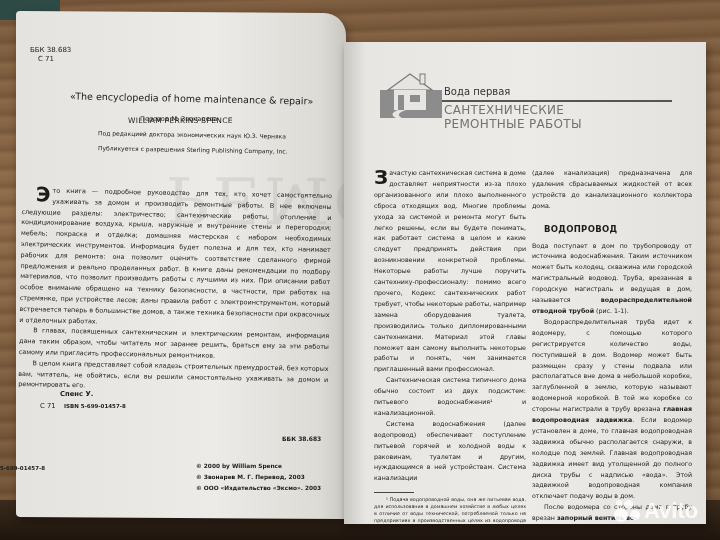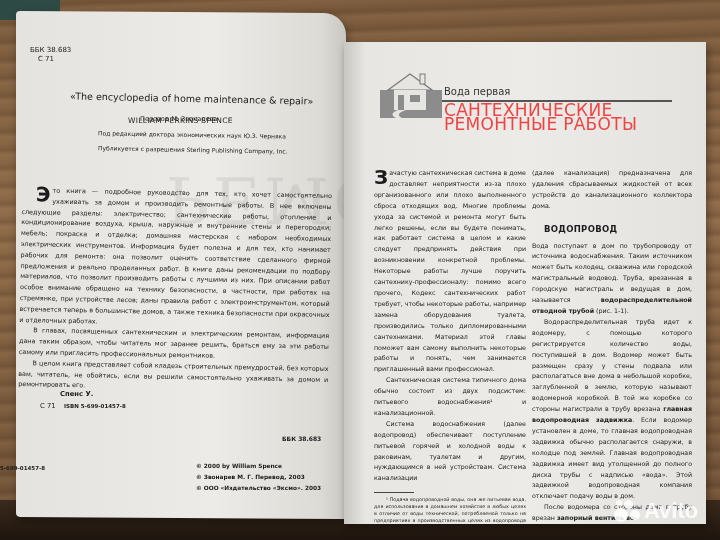--- a/index.html
+++ b/index.html
@@ -61,21 +61,21 @@
   .biblio .isbn { font-size: 5.5px; font-weight: bold; margin-left: 24px; margin-top: 2px; }
   .bbk-bottom { left: 282px; top: 435px; font-size: 6px; font-weight: bold; }
   .isbn-side { left: 0px; top: 465px; font-size: 5.5px; font-weight: bold; }
   .copyright { position: absolute; left: 196px; top: 461px; font-size: 5.8px; font-weight: bold; line-height: 11px; }
 
   
   .chapter-head { position: absolute; left: 380px; top: 68px; width: 300px; height: 62px; }
   .house-icon { position: absolute; left: 0; top: 0; width: 64px; height: 52px; }
   .chapter-label { position: absolute; left: 64px; top: 18px; font-size: 10px; color: #333; }
   .chapter-rule { position: absolute; left: 62px; top: 32px; width: 230px; height: 1.5px; background: #555; }
-  .chapter-title { position: absolute; left: 64px; top: 35px; font-size: 17px; line-height: 14px; color: #ef4444; letter-spacing: 0.3px; }
+  .chapter-title { position: absolute; left: 64px; top: 35px; font-size: 12px; line-height: 14px; color: #737373; letter-spacing: 0.3px; }
   .col-left {
     position: absolute; left: 374px; top: 168px; width: 152px;
     font-size: 6.3px; line-height: 10.9px; text-align: justify;
   }
   .col-left p { text-indent: 12px; }
   .col-left p.first { text-indent: 0; }
   .col-left .dropcap2 { font-size: 20px; font-weight: bold; float: left; line-height: 18px; margin-right: 1px; }
   .footnote-rule { width: 40px; height: 1px; background: #444; margin: 8px 0 3px; }
   .footnote { font-size: 4.8px; line-height: 7px; text-indent: 10px; }
   .col-right {

